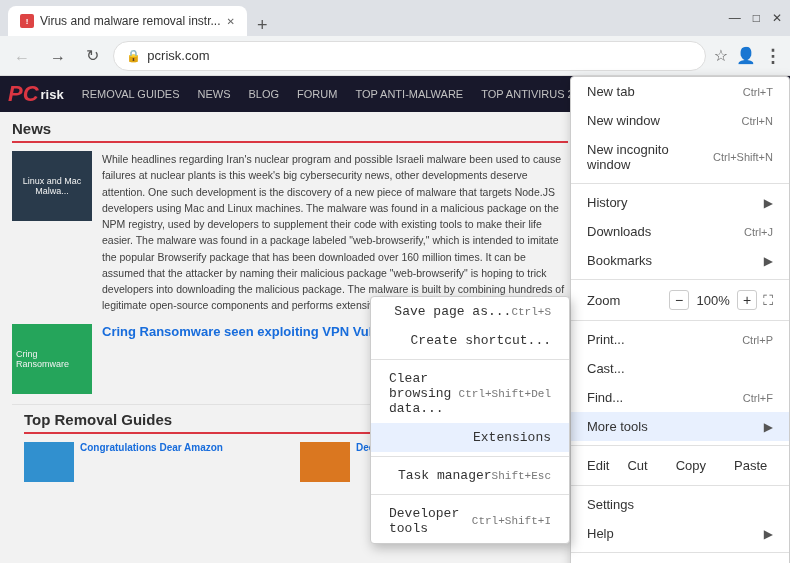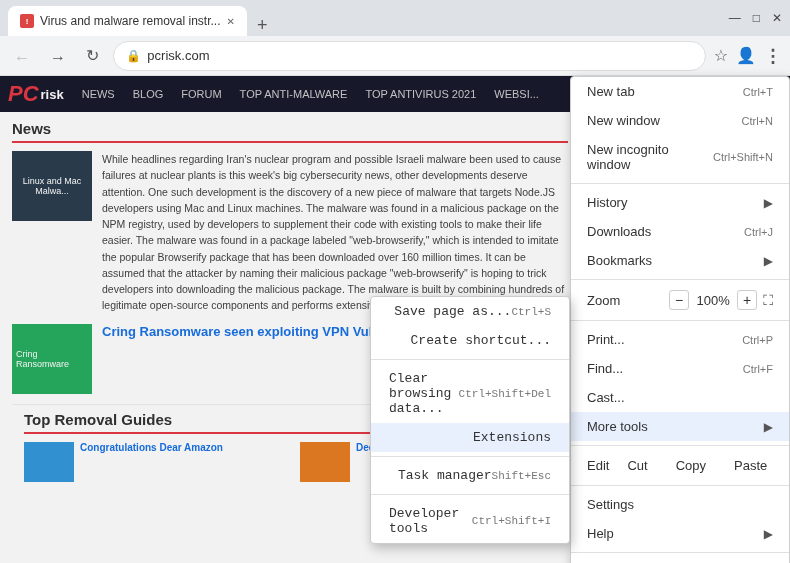--- a/index.html
+++ b/index.html
@@ -357,20 +357,21 @@
     <span class="addr-icon">👤</span>
     <span class="addr-icon menu">⋮</span>
   </div>
 </div>
 
 <div class="site-nav">
   <div class="site-logo">
     <span style="color:#e63946;font-size:22px;font-weight:900;font-style:italic;">PC</span>
     <span style="color:#fff;font-size:13px;margin-left:2px;">risk</span>
   </div>
+  <span class="nav-link">REMOVAL GUIDES</span>
   <span class="nav-link">NEWS</span>
   <span class="nav-link">BLOG</span>
   <span class="nav-link">FORUM</span>
   <span class="nav-link">TOP ANTI-MALWARE</span>
   <span class="nav-link">TOP ANTIVIRUS 2021</span>
   <span class="nav-link">WEBSI...</span>
 </div>
 
 <div class="content-area">
 
@@ -504,25 +505,25 @@
         <span class="zoom-btn">+</span>
         <span class="zoom-expand">⛶</span>
       </div>
     </div>
     <div class="menu-divider"></div>
     <div class="context-menu-item">
       <span>Print...</span>
       <span class="shortcut">Ctrl+P</span>
     </div>
     <div class="context-menu-item">
+      <span>Cast...</span>
+    </div>
+    <div class="context-menu-item">
       <span>Find...</span>
       <span class="shortcut">Ctrl+F</span>
-    </div>
-    <div class="context-menu-item">
-      <span>Cast...</span>
     </div>
     <div class="context-menu-item active">
       <span>More tools</span>
       <span class="arrow">▶</span>
     </div>
     <div class="menu-divider"></div>
 
     <div class="edit-row">
       <span class="edit-label">Edit</span>
       <button class="edit-btn">Cut</button>

